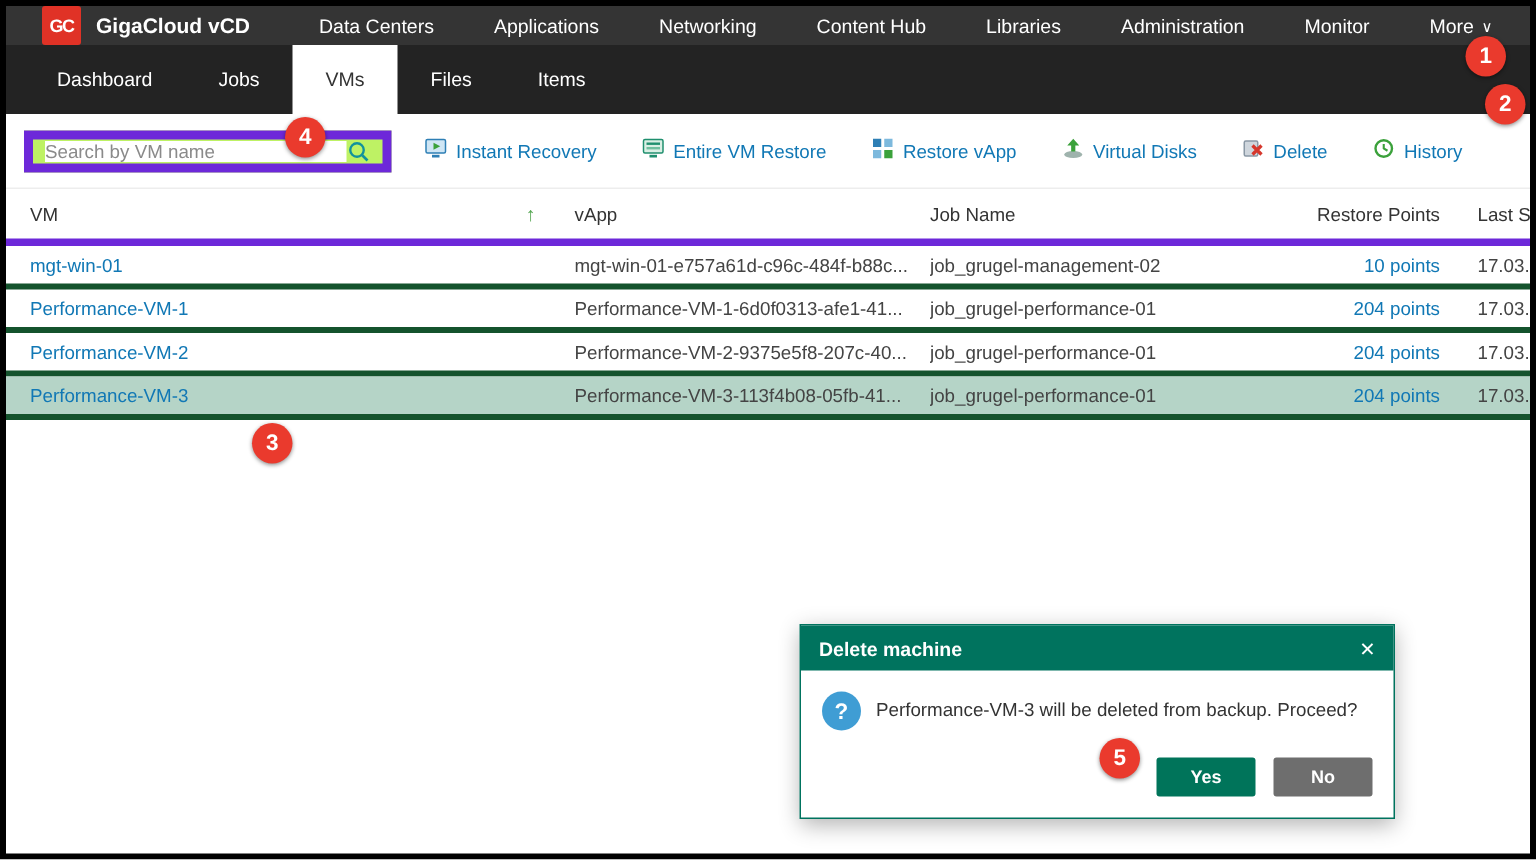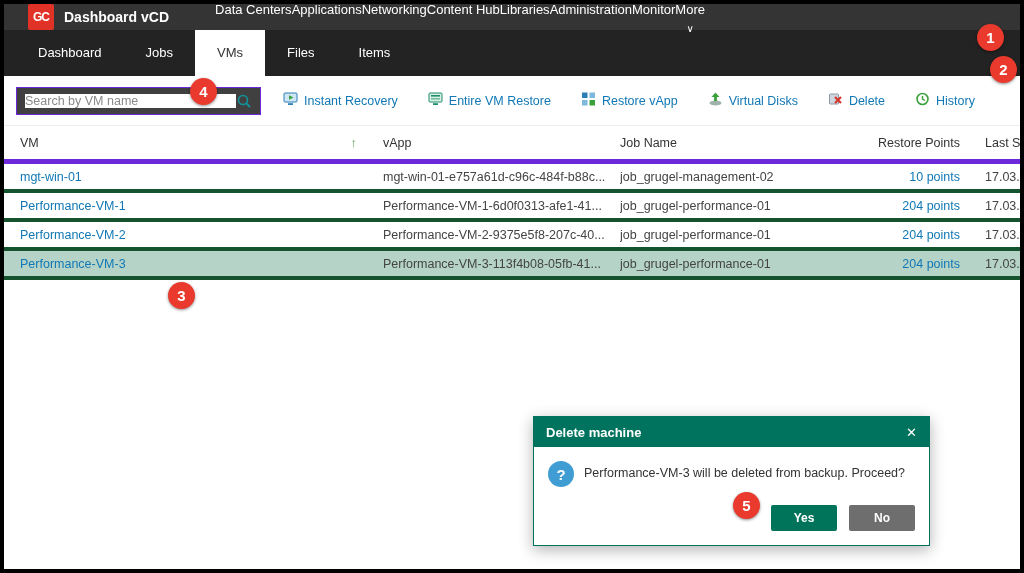--- a/index.html
+++ b/index.html
@@ -14,41 +14,41 @@
     height:26px; background:#343434; display:flex; align-items:center;
     padding-left:24px; color:#fff;
   }
   .brand { display:flex; align-items:center; }
   .brand-logo {
     width:26px; height:26px; background:#e03226; color:#fff; border-radius:2px;
     display:flex; align-items:center; justify-content:center;
     font-weight:bold; font-size:12px; letter-spacing:-1px;
   }
   .brand-name { margin-left:10px; font-size:14px; font-weight:bold; }
-  .topnav { margin-left:46px; display:flex; font-size:13px; }
+  .topnav { margin-left:46px; display:flex; gap:40px; font-size:13px; }
   .topnav-item { cursor:pointer; white-space:nowrap; }
-  .more-item { display:flex; align-items:center; gap:5px;flex-direction:column; }
+  .more-item { display:flex; align-items:center; gap:5px; }
   .chevron { font-size:10px; position:relative; top:1px; }
 
   
   .tabbar {
     height:46px; background:#232323; display:flex; align-items:stretch;
     padding-left:12px; color:#fff; font-size:13px;
   }
   .tab { padding:0 22px; line-height:46px; cursor:pointer; white-space:nowrap; }
   .tab.active { background:#fff; color:#333; }
 
   
   .toolbar {
     height:50px; display:flex; align-items:center; padding:0 12px;
     border-bottom:1px solid #ededed; background:#fff;
   }
   .searchbox {
-    width:245px; height:28px; border:1px solid #6d28d9; display:flex;
-    align-items:center; padding:0 8px; background:#404040;
+    width:245px; height:28px; border:6px solid #6d28d9; display:flex;
+    align-items:center; padding:0 8px; background:#bef264;
   }
   .searchbox input {
     flex:1; border:none; outline:none; font-size:12.5px; color:#555;
     font-family:"Liberation Sans", sans-serif; min-width:0;
   }
   .searchbox input::placeholder { color:#8a8a8a; }
   .search-btn { display:flex; align-items:center; cursor:pointer; }
   .actions { display:flex; gap:30px; margin-left:22px; }
   .action-btn {
     display:flex; align-items:center; gap:6px; color:#1178b5;
@@ -118,21 +118,21 @@
   .badge-5 { left:729px; top:488px; }
 </style>
 </head>
 <body>
 
 <div class="frame">
 
   <div class="topbar">
     <div class="brand">
       <div class="brand-logo">GC</div>
-      <div class="brand-name">Dashboard vCD</div>
+      <div class="brand-name">GigaCloud vCD</div>
     </div>
     <div class="topnav">
       <div class="topnav-item">Data Centers</div>
       <div class="topnav-item">Applications</div>
       <div class="topnav-item">Networking</div>
       <div class="topnav-item">Content Hub</div>
       <div class="topnav-item">Libraries</div>
       <div class="topnav-item">Administration</div>
       <div class="topnav-item">Monitor</div>
       <div class="topnav-item more-item">

